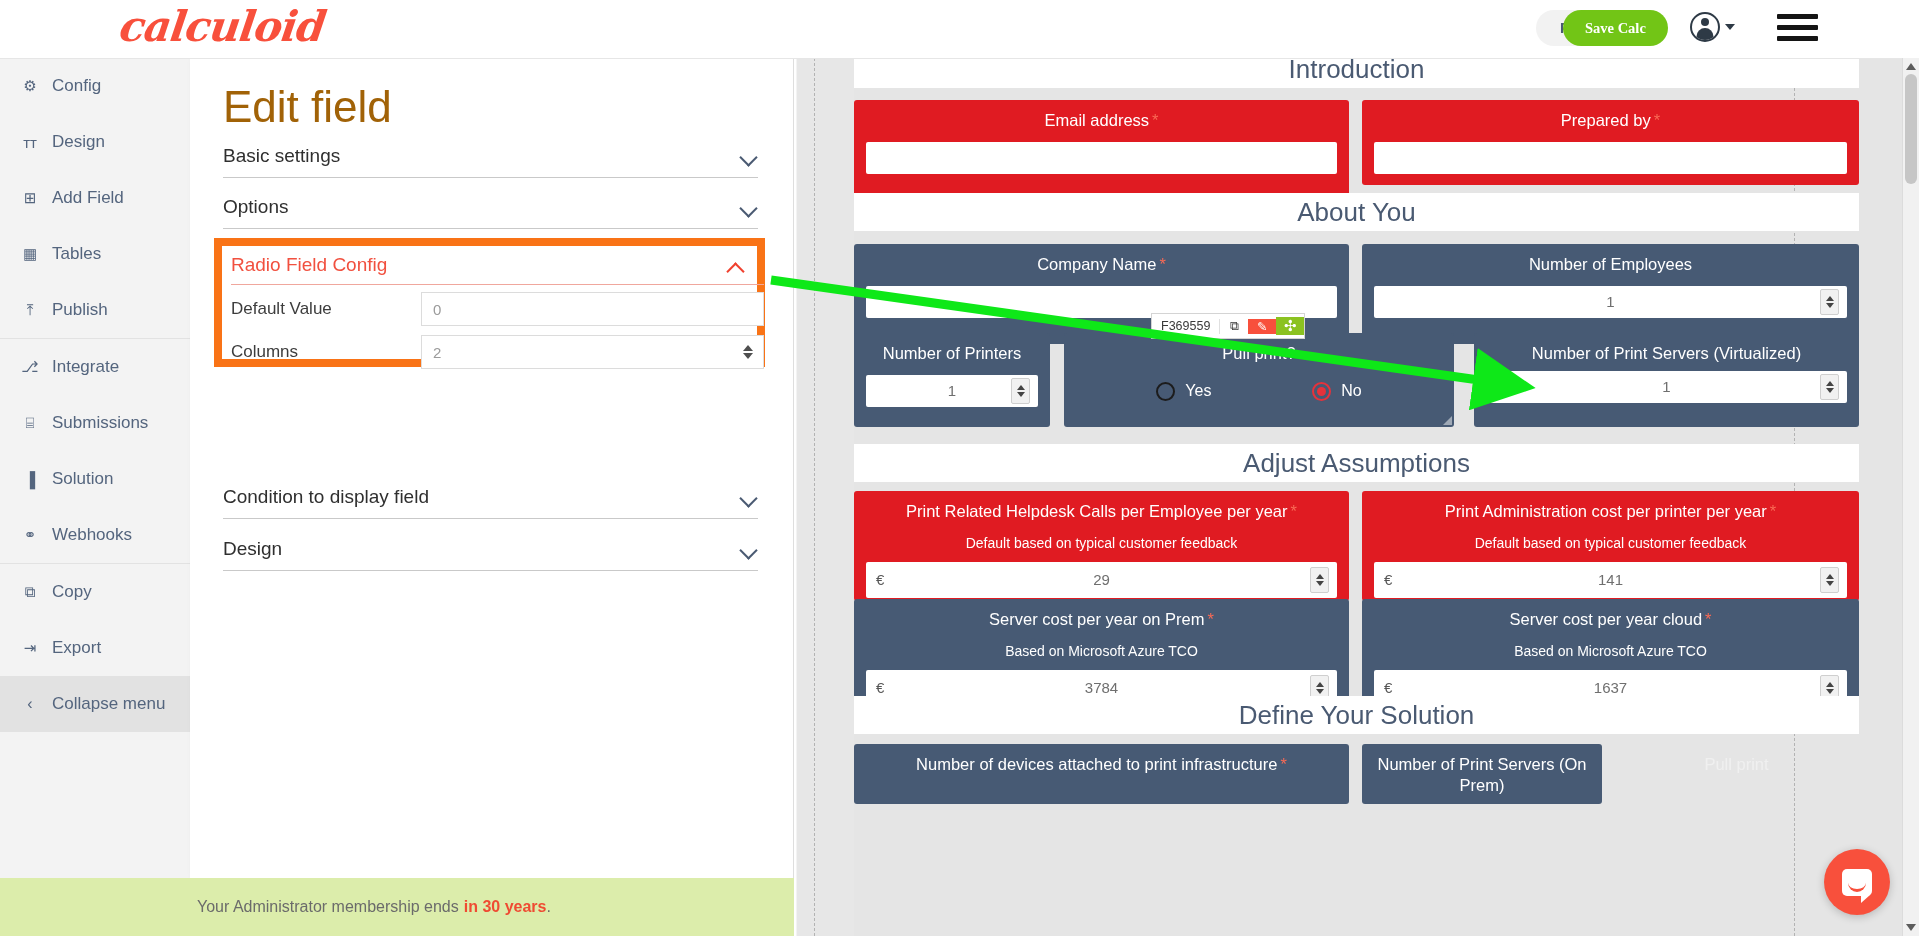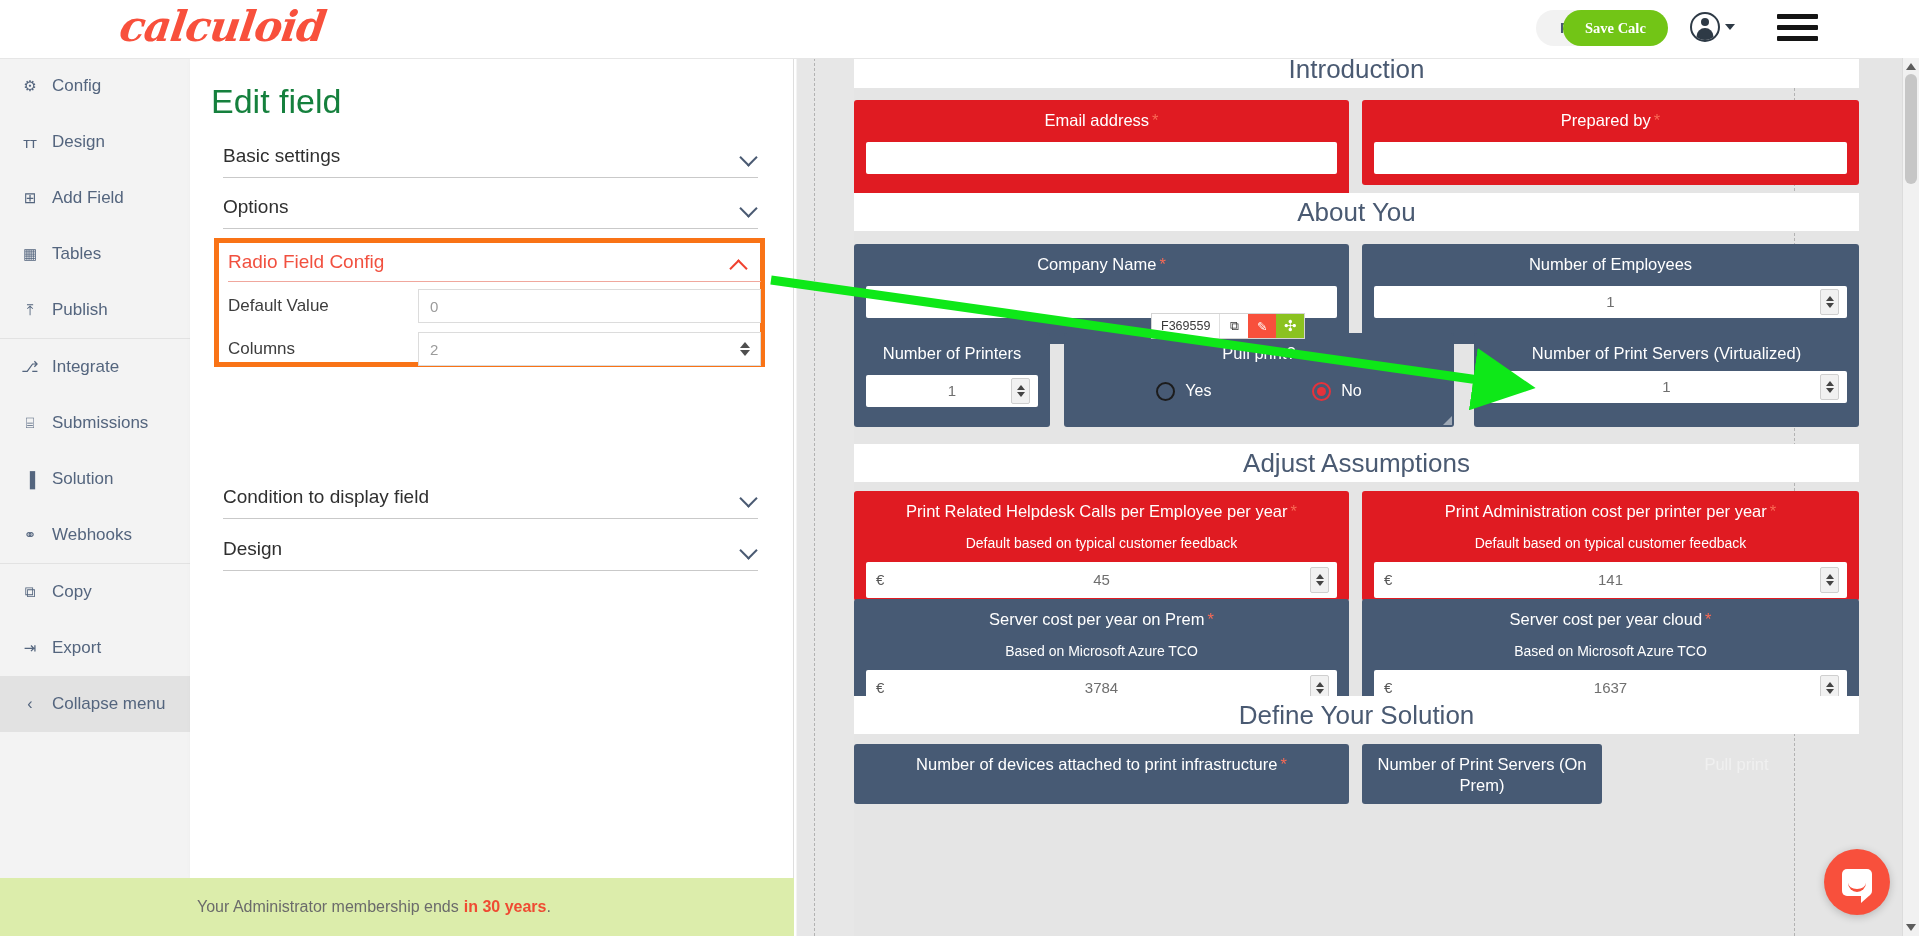--- a/index.html
+++ b/index.html
@@ -63,22 +63,22 @@
   .side-item.collapse .sic{font-size:16px;}
 
   
   .editpanel{
     position:absolute;left:190px;top:58px;width:604px;height:820px;
     background:#ffffff;box-sizing:border-box;
     border-right:1px solid #dedede;
     box-shadow:2px 0 6px rgba(0,0,0,.06);
   }
   .panel-title{
-    position:absolute;left:21px;top:24px;
-    font-size:34px;color:#15803d;font-weight:normal;
+    position:absolute;left:33px;top:24px;
+    font-size:44px;color:#a16207;font-weight:normal;
     font-family:"Liberation Sans", sans-serif;
   }
   .acc{
     position:absolute;left:33px;width:535px;box-sizing:border-box;
   }
   .acc-head{
     display:flex;align-items:center;justify-content:space-between;
     height:42px;font-size:19px;color:#2f2f2f;
     border-bottom:1px solid #c9c9c9;cursor:pointer;
   }
@@ -87,21 +87,21 @@
     content:"";position:absolute;left:2px;top:4px;width:11px;height:11px;
     border-right:2px solid #4a5a72;border-bottom:2px solid #4a5a72;
     transform:rotate(45deg);
   }
   .chev.up::before{transform:rotate(-135deg);top:7px;}
   .chev.red::before{border-color:#f0412f;}
 
   
   .radio-config{
     position:absolute;left:214px;top:238px;width:551px;height:129px;
-    border:5px solid #f97316;box-sizing:border-box;background:#ffffff;
+    border:8px solid #f97316;box-sizing:border-box;background:#ffffff;
     z-index:5;
   }
   .rc-title{
     position:absolute;left:9px;top:8px;width:533px;
     font-size:19px;color:#f1503f;
     padding-bottom:8px;border-bottom:1px solid #f0a79d;
   }
   .rc-chev{position:absolute;right:12px;top:12px;}
   .rc-row{position:absolute;left:9px;display:flex;align-items:center;width:533px;}
   .rc-label{width:190px;font-size:17px;color:#3d3d3d;}
@@ -381,21 +381,21 @@
         <div class="fld-label"><span>Number of Employees</span></div>
         <div class="fld-input">
           <span>1</span>
           <span class="sp">
               <i class="u"></i>
               <i class="d"></i>
             </span>
         </div>
       </div>
 
-      <div class="fldbar" style="left:357px;top:255px;">
+      <div class="fldbar" style="left:357px;top:255px;align-items:center;">
         <span class="id">F369559</span>
         <span class="bt copy">⧉</span>
         <span class="bt edit">✎</span>
         <span class="bt move">✣</span>
       </div>
 
       <div class="fld blue" style="left:60px;top:275px;width:196px;height:94px;">
         <div class="fld-label"><span>Number of Printers</span></div>
         <div class="fld-input">
           <span>1</span>
@@ -434,21 +434,21 @@
 
       <div class="section-head" style="left:60px;top:386px;width:1005px;">
         <span>Adjust Assumptions</span>
       </div>
 
       <div class="fld red" style="left:60px;top:433px;width:495px;height:110px;">
         <div class="fld-label"><span>Print Related Helpdesk Calls per Employee per year</span><span class="req">*</span></div>
         <div class="fld-sub">Default based on typical customer feedback</div>
         <div class="fld-input tall">
           <span class="cur">€</span>
-          <span>45</span>
+          <span>29</span>
           <span class="sp">
               <i class="u"></i>
               <i class="d"></i>
             </span>
         </div>
       </div>
 
       <div class="fld red" style="left:568px;top:433px;width:497px;height:110px;">
         <div class="fld-label"><span>Print Administration cost per printer per year</span><span class="req">*</span></div>
         <div class="fld-sub">Default based on typical customer feedback</div>

